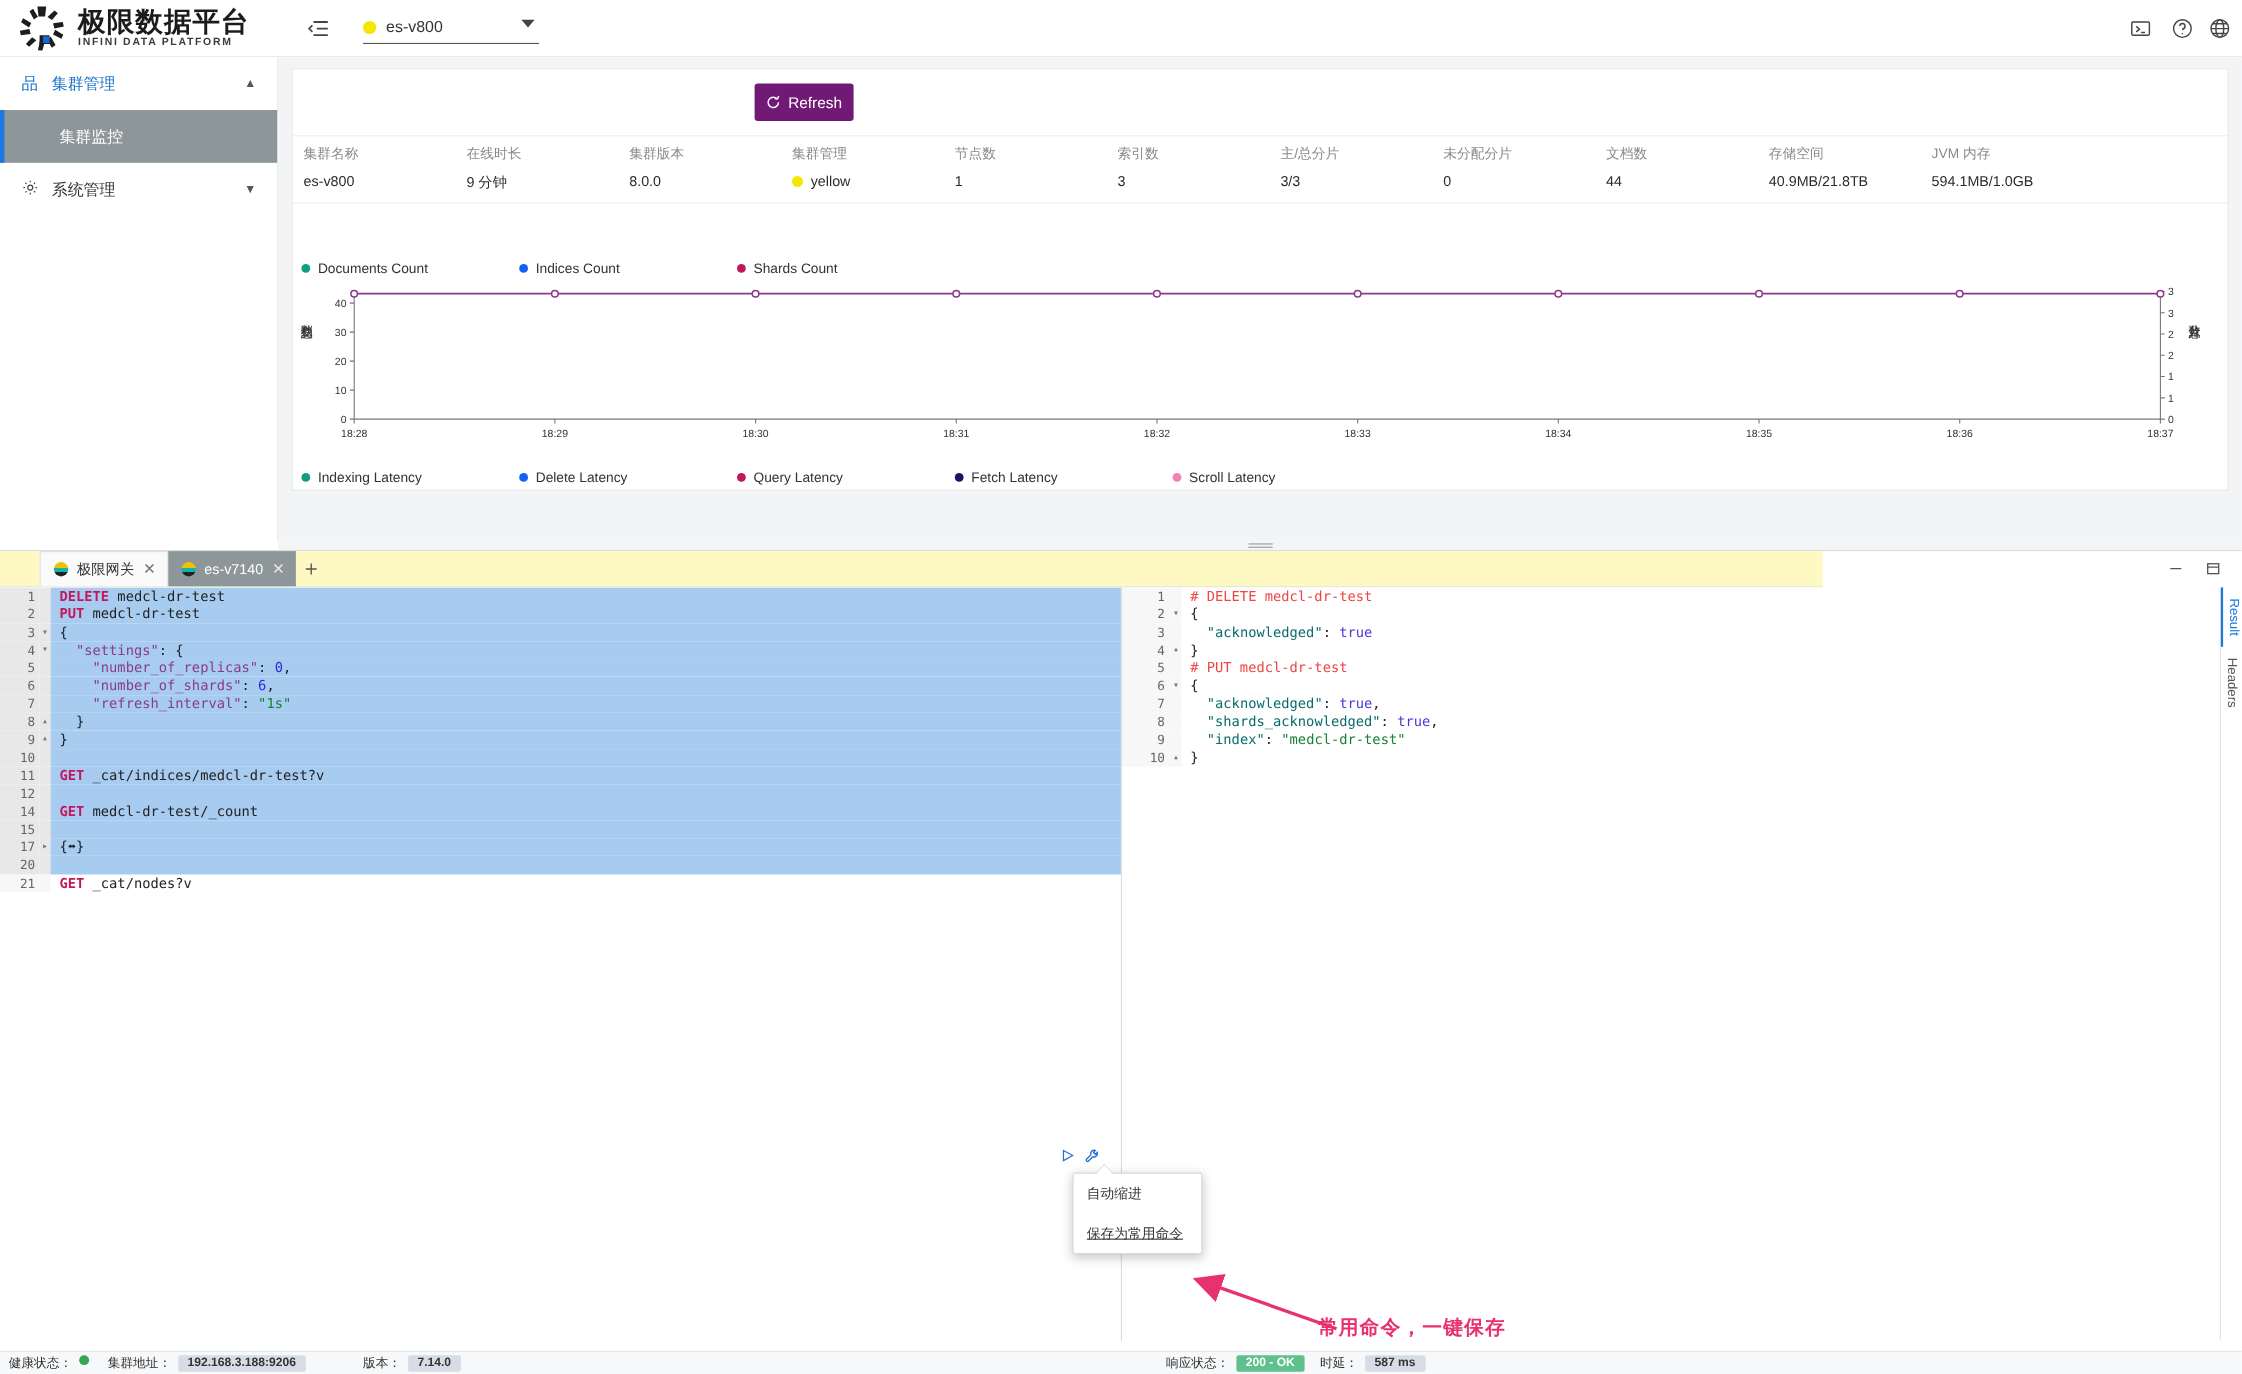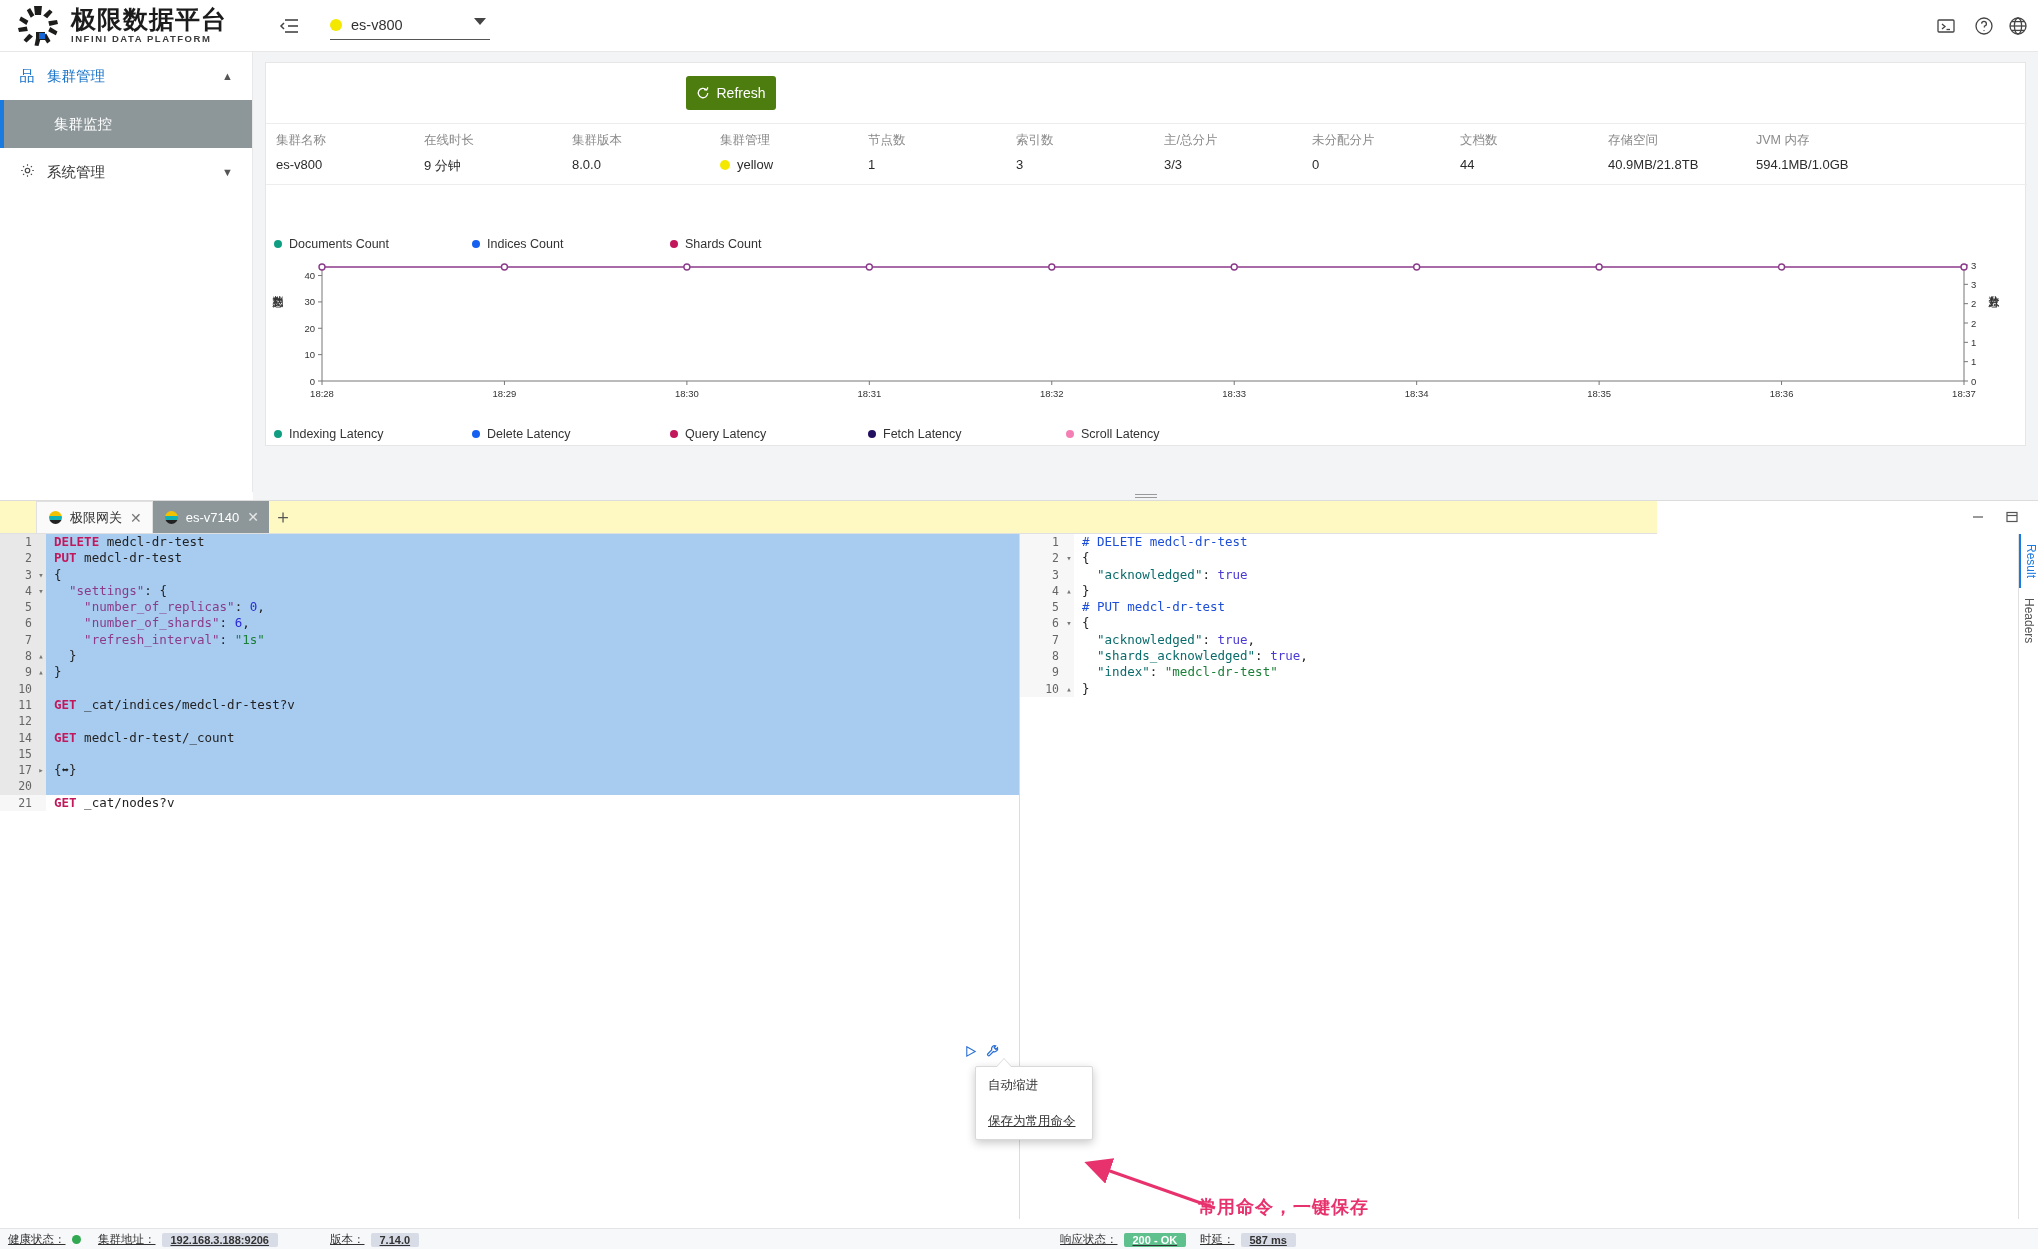--- a/index.html
+++ b/index.html
@@ -43,21 +43,21 @@
   #main { position:absolute; left:253px; top:52px; width:1785px; height:440px; background:#f3f4f6; overflow:hidden; }
   .panel { position:absolute; left:12px; top:10px; width:1761px; background:#fff; border:1px solid #e6e6e6; }
 
   
   #timerow { position:absolute; left:0; top:0; width:1761px; height:60px; }
   #timepicker { position:absolute; left:10px; top:13px; width:400px; height:34px; border:1px solid #d6d8db; border-radius:3px; display:flex; align-items:center; background:#fff; }
   .tp-clock { width:42px; height:32px; display:flex; align-items:center; justify-content:center; gap:4px; border-right:1px solid #e4e6e8; cursor:pointer; }
   .tp-caret { width:0;height:0;border-left:4px solid transparent;border-right:4px solid transparent;border-top:5px solid #444; }
   .tp-value { flex:1; padding-left:12px; font-size:13.5px; color:#333; }
   .tp-showdates { font-size:13.5px; color:#1b6fc4; padding-right:12px; cursor:pointer; }
-  #refresh-btn { position:absolute; left:420px; top:13px; width:90px; height:34px; background:#4d7c0f; color:#fff; border-radius:3px; display:flex; align-items:center; justify-content:center; gap:6px; font-size:14px; cursor:pointer; }
+  #refresh-btn { position:absolute; left:420px; top:13px; width:90px; height:34px; background:#701a75; color:#fff; border-radius:3px; display:flex; align-items:center; justify-content:center; gap:6px; font-size:14px; cursor:pointer; }
 
   
   #statsrow { position:absolute; left:0; top:60px; width:1761px; height:62px; border-top:1px solid #ededed; border-bottom:1px solid #ededed; display:flex; padding-left:10px; }
   .stat { width:148px; padding-top:8px; }
   .stat .slabel { font-size:12.5px; color:#8a8a8a; margin-bottom:8px; }
   .stat .sval { font-size:13px; color:#2b2b2b; display:flex; align-items:center; }
   .health-dot { width:10px; height:10px; border-radius:50%; background:#f5e800; margin-right:7px; display:inline-block; }
 
   
   #tabsrow { position:absolute; left:0; top:122px; width:1761px; height:44px; border-bottom:1px solid #ededed; display:flex; padding-left:12px; }
@@ -109,39 +109,39 @@
   .gutr { width:44px; flex:0 0 44px; text-align:right; padding-right:5px; color:#666; font-size:11.5px; background:#f7f7f7; }
   .fold { width:10px; flex:0 0 10px; color:#777; font-size:9px; background:#f7f7f7; text-align:center; }
   .code { padding-left:8px; flex:1; }
   .sel .gut, .sel .fold { background:#e8e8e8; }
   .sel .code { background:#a8cbf0; }
   .k-method { color:#c2185b; font-weight:bold; }
   .k-str { color:#1a7f37; }
   .k-num { color:#2b2bd6; }
   .k-key { color:#8a3c8a; }
   .k-bool { color:#4a3ad6; }
-  .k-comment { color:#1d4ed8; }
+  .k-comment { color:#ef4444; }
   .k-prop { color:#0a6b6b; }
   .k-plain { color:#222; }
 
   #ed-actions { position:absolute; left:964px; top:543px; display:flex; gap:9px; z-index:6; }
   #ed-actions span { cursor:pointer; }
 
   
   #popup { position:absolute; left:975px; top:565px; width:118px; background:#fff; border:1px solid #d9d9d9; border-radius:2px; box-shadow:0 3px 10px rgba(0,0,0,.22); z-index:20; }
   #popup .pitem { height:36px; display:flex; align-items:center; padding-left:12px; font-size:12.5px; color:#333; cursor:pointer; }
   #popup .pitem.hover { text-decoration:underline; }
   #popup-tail { position:absolute; left:996px; top:558px; width:0;height:0; border-left:8px solid transparent; border-right:8px solid transparent; border-bottom:9px solid #fff; z-index:21; filter:drop-shadow(0 -1px 0 #d9d9d9); }
 
   #annot { position:absolute; left:1198px; top:694px; font-size:18px; color:#e8326e; font-weight:bold; letter-spacing:1px; z-index:22; font-family:"DejaVu Sans", sans-serif; }
   #arrow { position:absolute; left:1080px; top:655px; width:140px; height:60px; z-index:21; }
 
   
   #statusbar { position:absolute; left:0; top:1228px; width:2038px; height:21px; background:#f7f8fa; border-top:1px solid #e2e4e8; font-size:11.5px; color:#333; }
-  .sb { position:absolute; top:3px; display:flex; align-items:center; gap:6px;text-decoration:underline; }
+  .sb { position:absolute; top:3px; display:flex; gap:6px; }
   .sbchip { background:#d8dce6; border-radius:2px; padding:1px 9px; font-weight:bold; font-size:11px; }
   .sbchip.ok { background:#5ec08c; color:#fff; }
   .greendot { width:9px; height:9px; border-radius:50%; background:#32a852; display:inline-block; }
 </style>
 </head>
 <body>
 
 <div id="topbar">
   <div id="logo-area">
     <div class="logo-mark">

